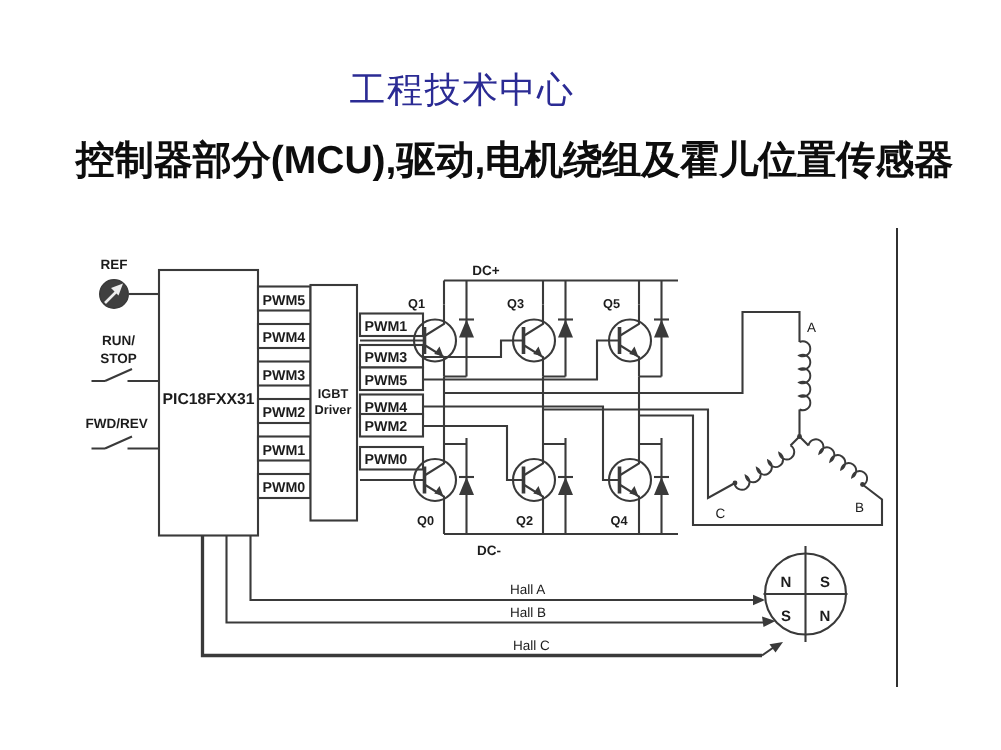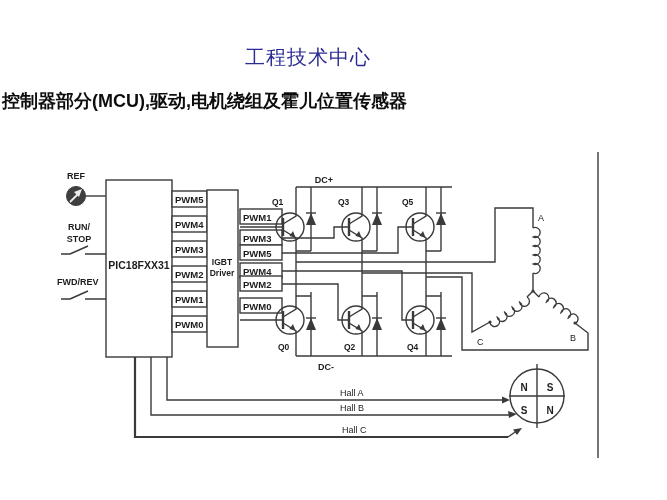--- a/index.html
+++ b/index.html
@@ -1,23 +1,23 @@
 <!DOCTYPE html>
 <html><head>
 <meta charset="utf-8">
 <style>
   html,body{margin:0;padding:0;background:#fff;}
   body{width:667px;height:500px;position:relative;overflow:hidden;
        font-family:"Liberation Sans",sans-serif;}
   .title{position:absolute;top:44px;left:0;width:616px;text-align:center;
-         font-family:"Liberation Serif",serif;font-size:20px;letter-spacing:1px;
+         font-family:"Liberation Serif",serif;font-size:24px;letter-spacing:1px;
          color:#2b2b94;}
-  .heading{position:absolute;top:90px;left:2px;width:642px;
-           font-size:18px;font-weight:bold;color:#0d0d0d;line-height:1.25;
-           font-family:"Liberation Sans",sans-serif;}
+  .heading{position:absolute;top:90px;left:22px;width:642px;
+           font-size:26px;font-weight:bold;color:#0d0d0d;line-height:1.25;
+           font-family:"Liberation Sans",sans-serif;text-align:center;}
   svg{position:absolute;left:0;top:0;}
   svg text{font-family:"Liberation Sans",sans-serif;fill:#1c1c1c;}
   .lbl{font-size:9px;font-weight:bold;}
   .lbl-n{font-size:9px;}
   .pwm{font-size:9.5px;font-weight:bold;}
   .qlbl{font-size:8.5px;font-weight:bold;}
   .blk{font-size:10.5px;font-weight:bold;}
   .drv{font-size:8.5px;font-weight:bold;}
   .pole{font-size:10px;font-weight:bold;}
   .wire{stroke:#3a3a3a;stroke-width:1.4;fill:none;}

